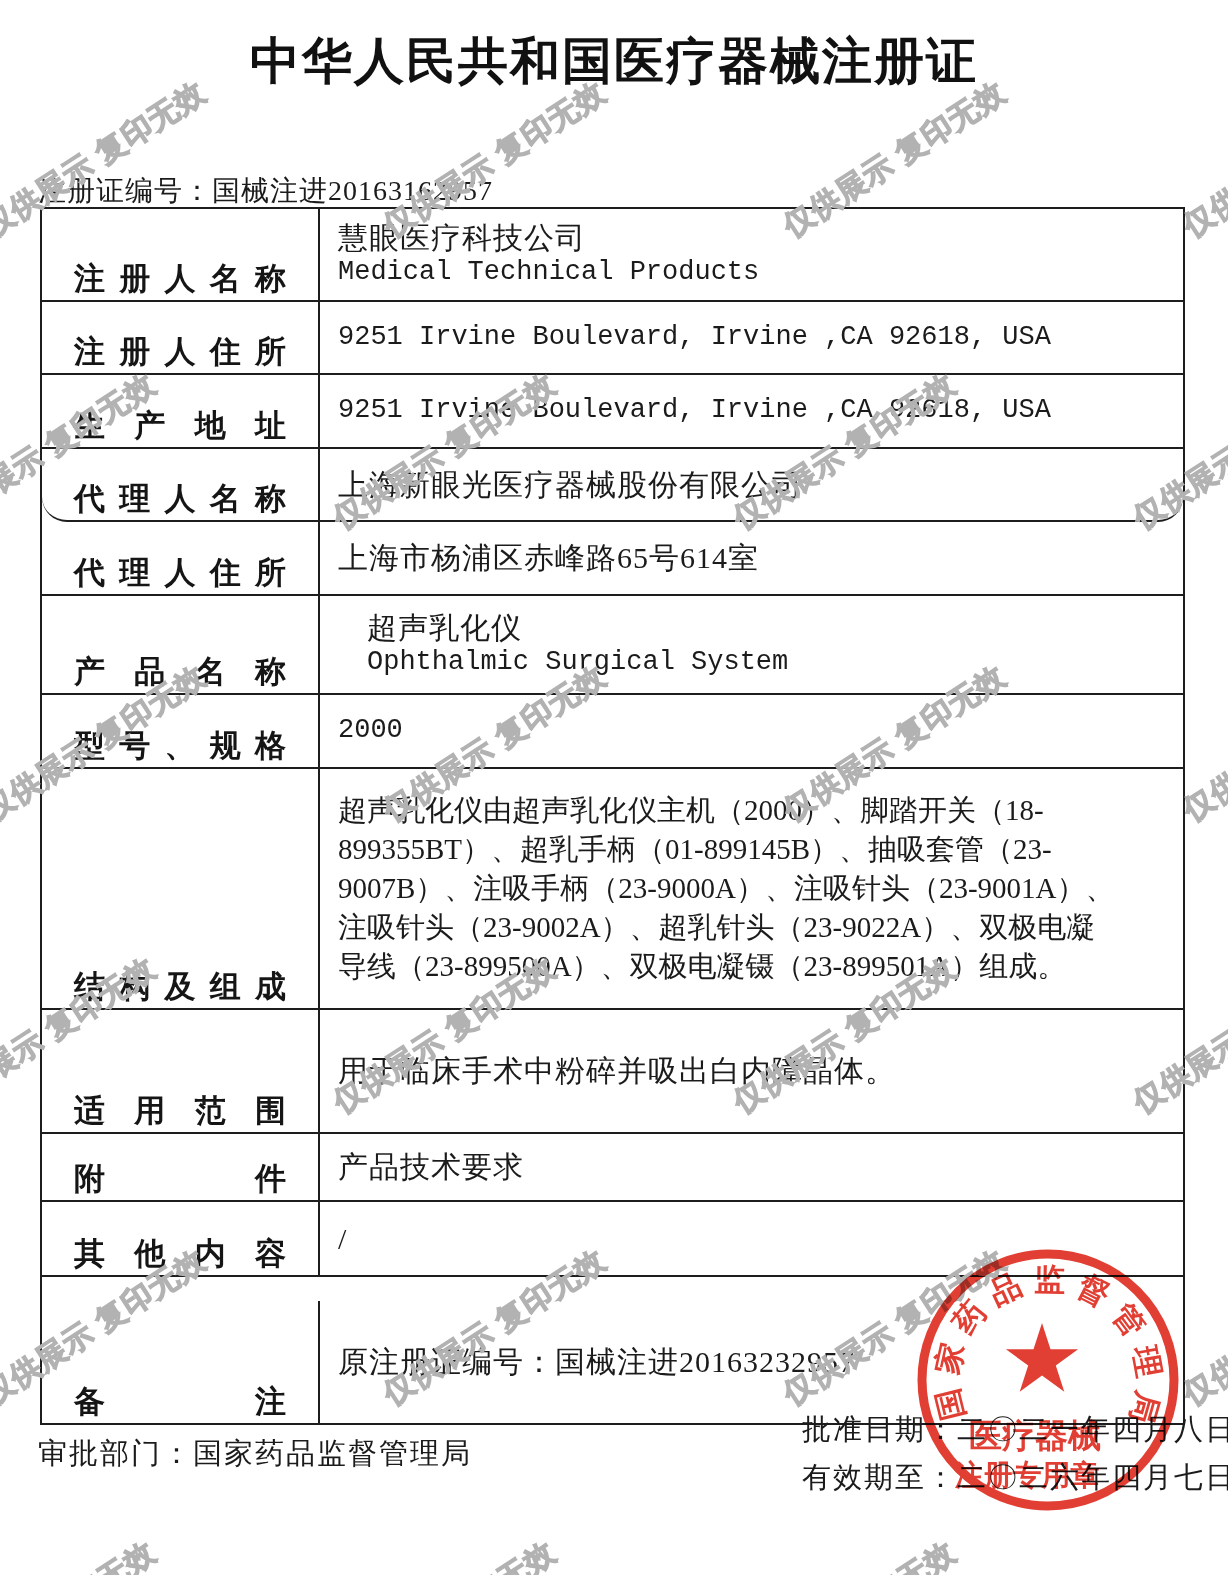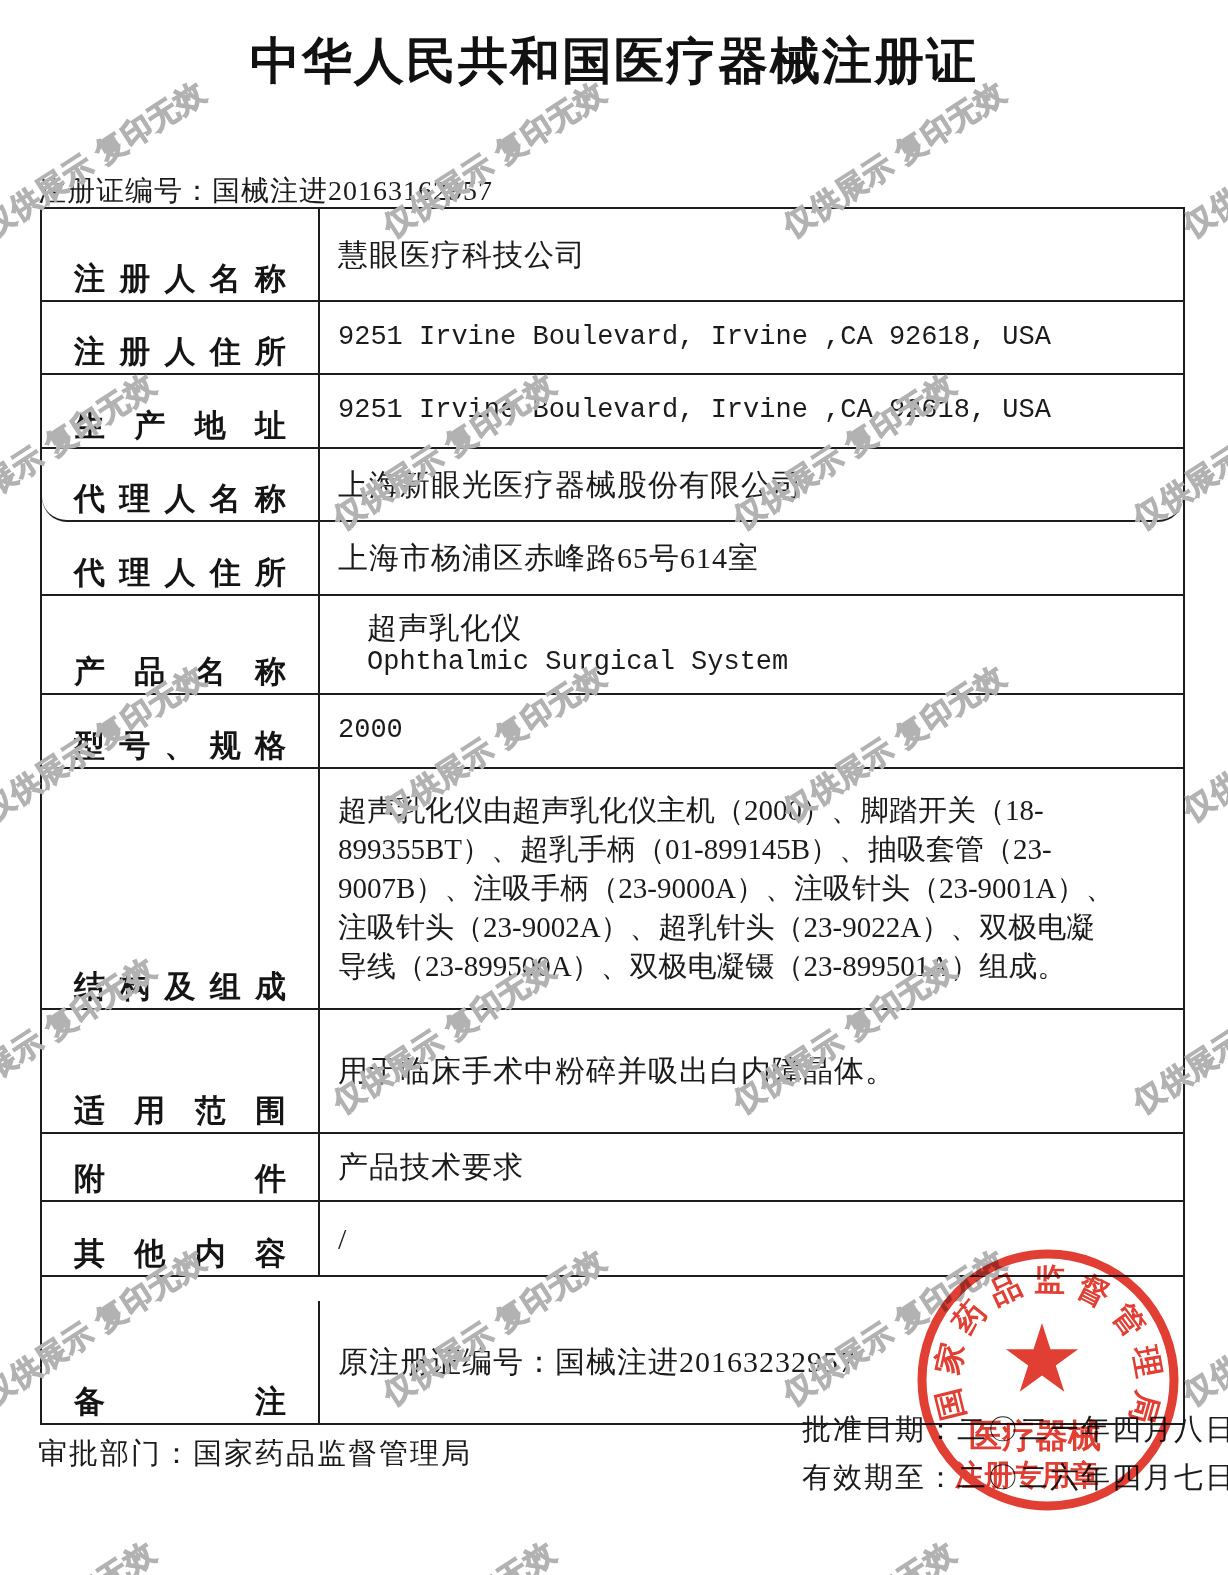--- a/index.html
+++ b/index.html
@@ -104,20 +104,21 @@
   <div class="reg-no-line"><span>注册证编号：</span><span>国械注进20163162957</span></div>
 
   <div class="cert-table">
 
     <div class="trow r0">
       <div class="tlabel">
           <span class="label-inner">注册人名称</span>
         </div>
       <div class="tvalue">
         <span class="line">慧眼医疗科技公司</span>
+        <span class="line latin">Medical Technical Products</span>
       </div>
     </div>
 
     <div class="trow r1">
       <div class="tlabel">
           <span class="label-inner">注册人住所</span>
         </div>
       <div class="tvalue">
         <span class="line latin">9251 Irvine Boulevard, Irvine ,CA 92618, USA</span>
       </div>

